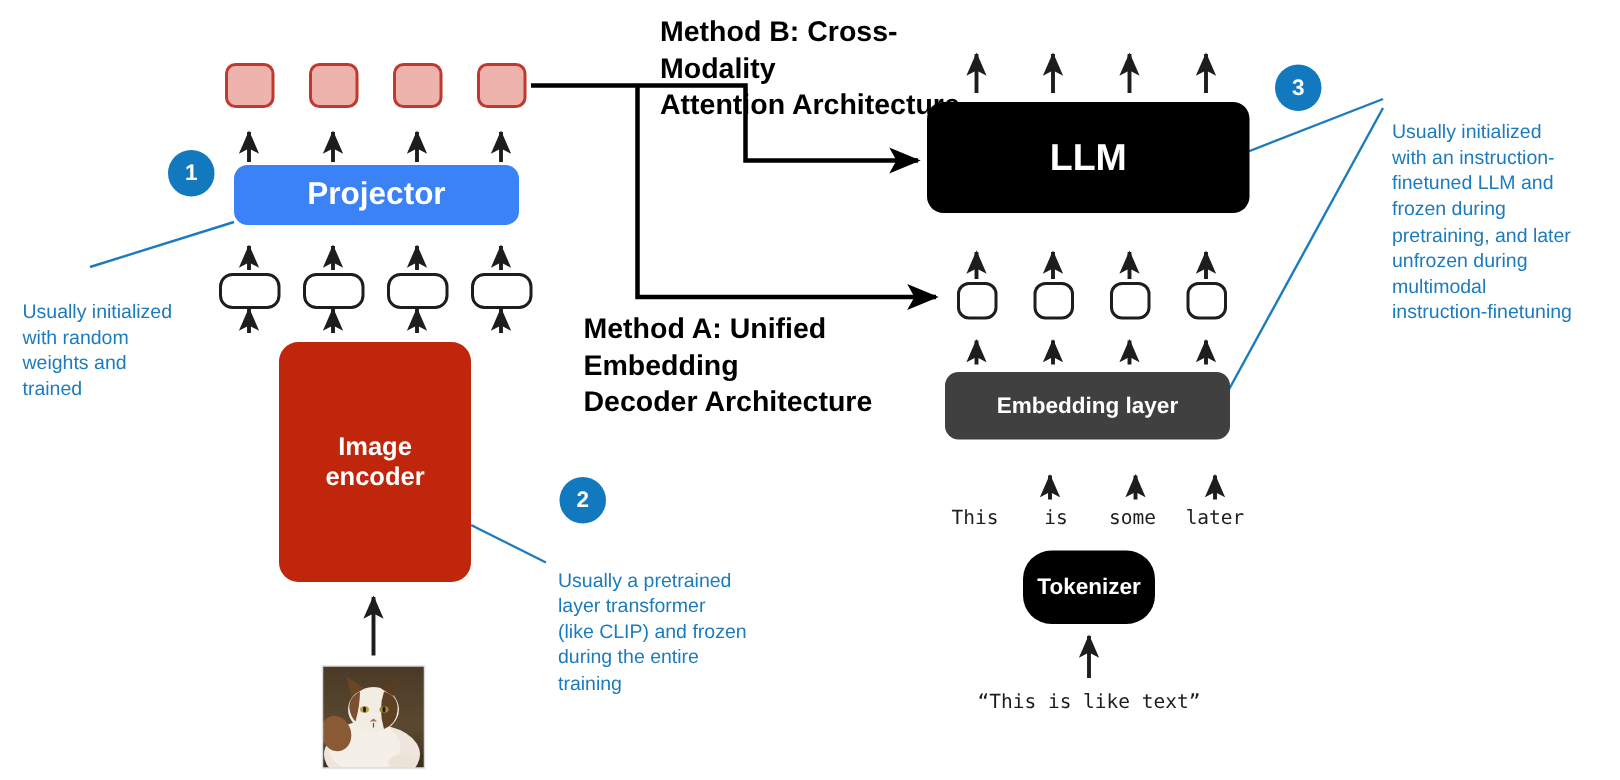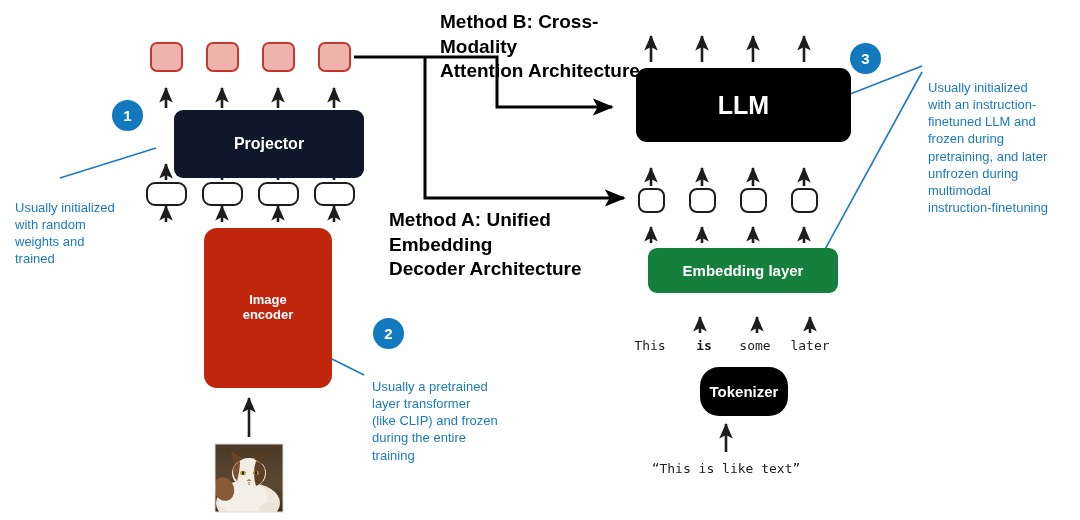--- a/index.html
+++ b/index.html
@@ -18,50 +18,49 @@
     width: 1080px; height: 520px;
   }
   .node {
     position: absolute;
     display: flex;
     align-items: center;
     justify-content: center;
     text-align: center;
     box-sizing: border-box;
     line-height: 1.15;
-    margin-left: 18px;
   }
   
   .blk-projector {
-    left: 156px; top: 110px; width: 190px; height: 68px;
-    background: #0f172a;
+    left: 156px; top: 110px; width: 190px; height: 40px;
+    background: #3b82f6;
     border-radius: 9px;
     color: #ffffff;
-    font-size: 16px;
+    font-size: 21px;
     font-weight: bold;
   }
   .blk-encoder {
     left: 186px; top: 228px; width: 128px; height: 160px;
     background: #c0260c;
     border-radius: 13px;
     color: #ffffff;
-    font-size: 13px;
+    font-size: 17px;
     font-weight: bold;
   }
   .blk-llm {
     left: 618px; top: 68px; width: 215px; height: 74px;
     background: #000000;
     border-radius: 11px;
     color: #ffffff;
     font-size: 25px;
     font-weight: bold;
   }
   .blk-embed {
     left: 630px; top: 248px; width: 190px; height: 45px;
-    background: #15803d;
+    background: #404040;
     border-radius: 9px;
     color: #ffffff;
     font-size: 15px;
     font-weight: bold;
   }
   .blk-tokenizer {
     left: 682px; top: 367px; width: 88px; height: 49px;
     background: #000000;
     border-radius: 19px;
     color: #ffffff;
@@ -311,17 +310,17 @@
 <div class="lbl annot" style="left:928px; top:63px; width:150px;">Usually initialized
 with an instruction-
 finetuned LLM and
 frozen during
 pretraining, and later
 unfrozen during
 multimodal
 instruction-finetuning</div>
 
 <div class="lbl mono" style="left:622px; top:338px; width:56px;">This</div>
-<div class="lbl mono" style="left: 676px; top: 338px; width: 56px; font-weight: bold;">is</div>
+<div class="lbl mono" style="left: 676px; top: 338px; width: 56px;">is</div>
 <div class="lbl mono" style="left:727px; top:338px; width:56px;">some</div>
 <div class="lbl mono" style="left:782px; top:338px; width:56px;">later</div>
 
 <div class="lbl mono" style="left:626px; top:461px; width:200px;">“This is like text”</div>
 
 </body></html>

